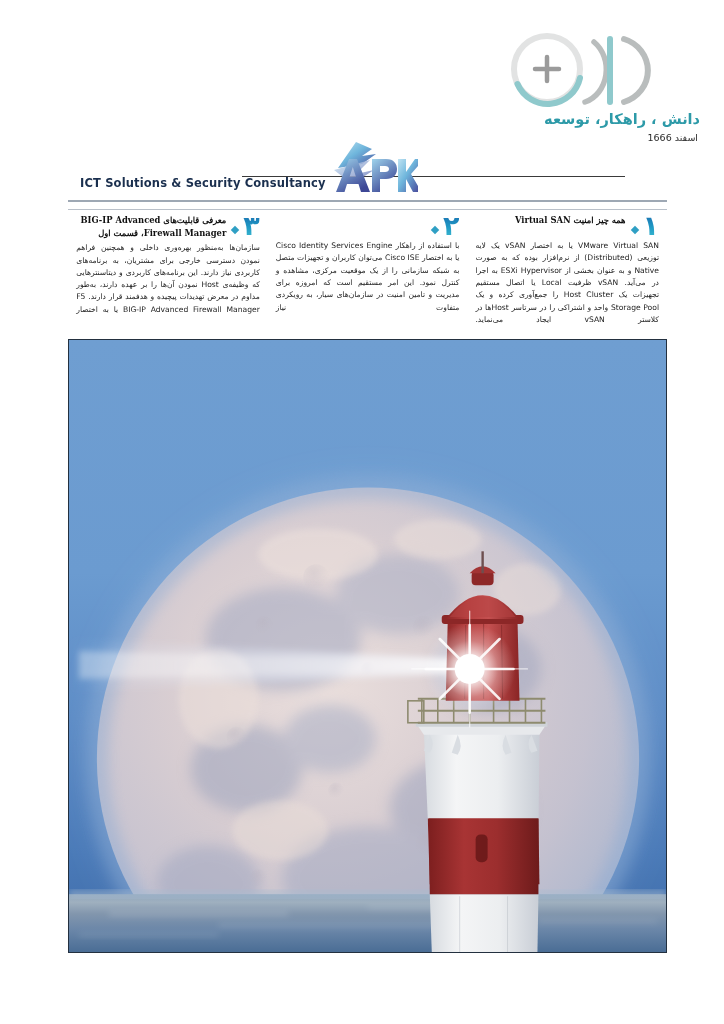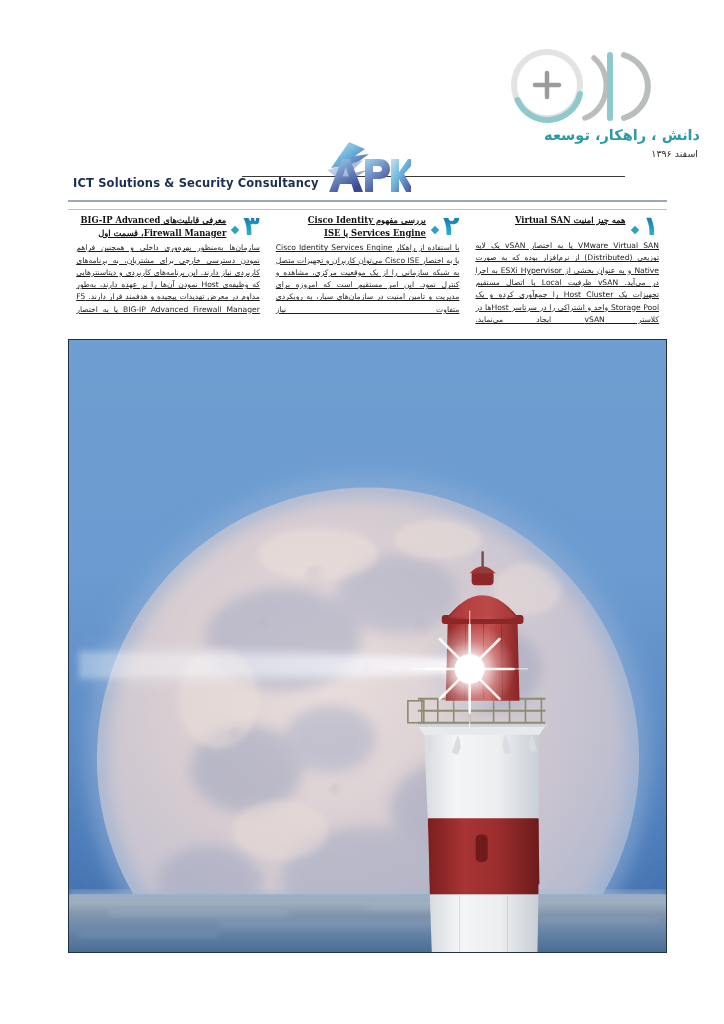--- a/index.html
+++ b/index.html
@@ -25,21 +25,21 @@
     position: absolute;
     left: 0; top: 0;
     width: 724px;
     height: 210px;
   }
 
   
   .brand-block {
     position: absolute;
     right: 18px;
-    top: 46px;
+    top: 30px;
     width: 230px;
     text-align: right;
   }
   .logo-mark {
     position: relative;
     width: 215px;
     height: 78px;
     margin-right: 4px;
     margin-left: auto;
   }
@@ -77,21 +77,21 @@
   .apk-logo { width: 92px; height: 56px; display: block; }
   .apk-sub {
     font-family: "DejaVu Sans", "Liberation Sans", sans-serif;
     font-size: 11.5px;
     font-weight: bold;
     color: #1a2f4e;
     letter-spacing: 0.15px;
     direction: ltr;
     padding-bottom: 6px;
     margin-right: 0;
-    margin-left: 1px;
+    margin-left: 8px;
     white-space: nowrap;
   }
 
   
   .rule-thin {
     position: absolute;
     left: 242px; top: 176px;
     width: 383px; height: 1px;
     background: #3a3a3a;
   }
@@ -156,32 +156,30 @@
     margin-left: 2px;
   }
   .teaser-title {
     flex: 1 1 auto;
     font-family: "DejaVu Serif", "Liberation Serif", serif;
     font-size: 8.4px;
     font-weight: bold;
     line-height: 1.5;
     color: #111111;
     direction: rtl;
-    text-decoration: underline;
   }
   .teaser-body {
     font-family: "DejaVu Sans", "Liberation Sans", sans-serif;
     font-size: 7.6px;
     line-height: 1.62;
     color: #1c1c1c;
     text-align: justify;
     text-align-last: justify;
     direction: rtl;
     margin-top: 3px;
-    text-decoration: underline;
   }
 
   
   .hero {
     position: absolute;
     left: 68px;
     top: 339px;
     width: 599px;
     height: 614px;
     border: 1.5px solid #23303f;
@@ -213,21 +211,21 @@
           <path d="M 107 12 A 30 34 0 0 1 98 72" fill="none" stroke="#b9bdbd" stroke-width="5.5" stroke-linecap="round"></path>
 
           <line x1="123" y1="9" x2="123" y2="72" stroke="#8fc9cc" stroke-width="6" stroke-linecap="round"></line>
 
           <path d="M 137 9 A 34 33 0 0 1 137 72" fill="none" stroke="#b9bdbd" stroke-width="6" stroke-linecap="round"></path>
         </svg>
       </div>
       <div class="brand-tagline">
         <span class="t1">دانش ، راهکار، توسعه</span>
       </div>
-      <div class="issue-date">اسفند ۱۳۹۶</div>
+      <div class="issue-date">اسفند 1666</div>
     </div>
 
     <div class="rule-thin"></div>
 
     <div class="apk-block">
       <div>
         <svg class="apk-logo" viewBox="0 0 92 56" xmlns="http://www.w3.org/2000/svg">
           <defs>
             <linearGradient id="apkg1" x1="0" y1="0" x2="1" y2="1">
               <stop offset="0%" stop-color="#bfe3f2"></stop>
@@ -269,21 +267,20 @@
         <span class="teaser-diamond"></span>
         <h2 class="teaser-title">همه چیز امنیت Virtual SAN</h2>
       </div>
       <p class="teaser-body">VMware Virtual SAN یا به اختصار vSAN یک لایه توزیعی (Distributed) از نرم‌افزار بوده که به صورت Native و به عنوان بخشی از ESXi Hypervisor به اجرا در می‌آید. vSAN ظرفیت Local یا اتصال مستقیم تجهیزات یک Host Cluster را جمع‌آوری کرده و یک Storage Pool واحد و اشتراکی را در سرتاسر Host‌ها در کلاستر vSAN ایجاد می‌نماید.</p>
     </article>
 
     <article class="teaser">
       <div class="teaser-head">
         <span class="teaser-num">۲</span>
         <span class="teaser-diamond"></span>
-        <h2 class="teaser-title">بررسی مفهوم Cisco Identity Services Engine یا ISE</h2>
       </div>
       <p class="teaser-body">با استفاده از راهکار Cisco Identity Services Engine یا به اختصار Cisco ISE می‌توان کاربران و تجهیزات متصل به شبکه سازمانی را از یک موقعیت مرکزی، مشاهده و کنترل نمود. این امر مستقیم است که امروزه برای مدیریت و تامین امنیت در سازمان‌های سیار، به رویکردی متفاوت نیاز</p>
     </article>
 
     <article class="teaser">
       <div class="teaser-head">
         <span class="teaser-num">۳</span>
         <span class="teaser-diamond"></span>
         <h2 class="teaser-title">معرفی قابلیت‌های BIG-IP Advanced Firewall Manager، قسمت اول</h2>
       </div>

